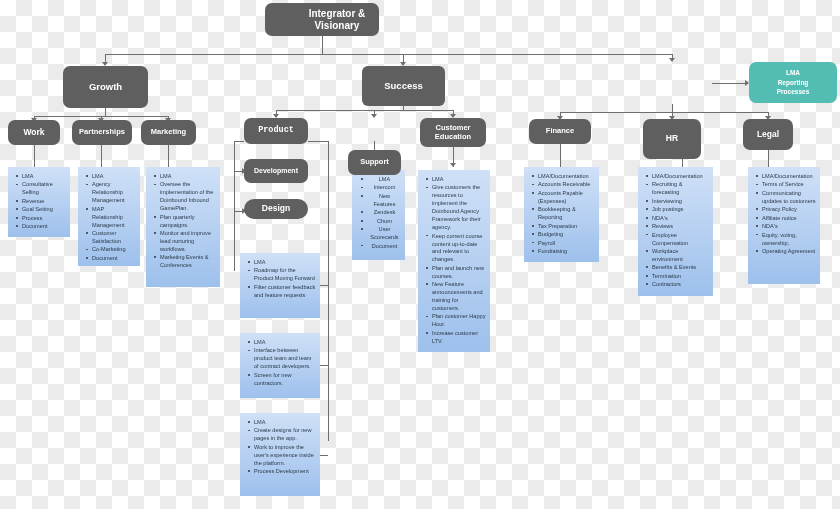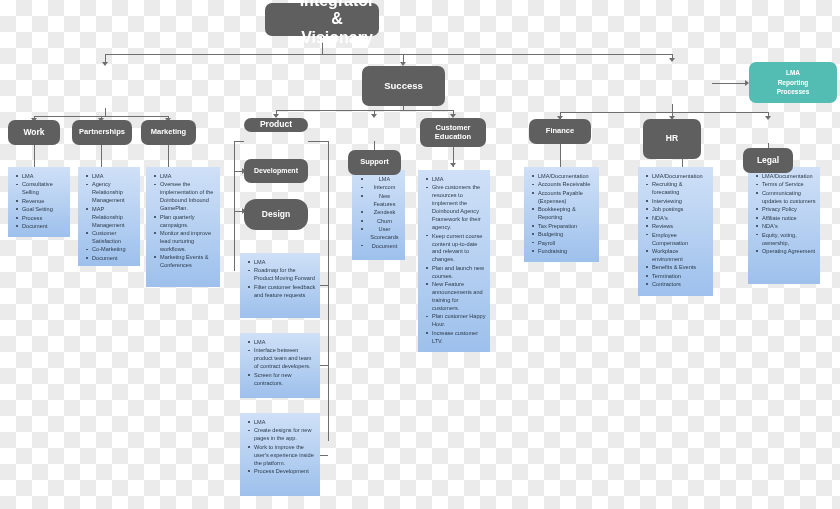--- a/index.html
+++ b/index.html
@@ -27,21 +27,21 @@
     border-radius:7px;
     color:#ffffff;
     font-weight:bold;
     display:flex;align-items:center;justify-content:center;
     text-align:center;
     line-height:1.15;
     box-sizing:border-box;
     z-index:4;
   }
   .node.teal{background:#54bdb3;}
-  .n-root{font-size:16px;padding-left:30px;}
+  .n-root{font-size:10px;padding-left:30px;}
   .n-l2{font-size:9.5px;}
   .n-l3{font-size:8.5px;}
   .n-teal{font-size:6.5px;font-weight:bold;line-height:1.45;}
   
   .panel{
     position:absolute;
     background:linear-gradient(180deg,#cfe0f7 0%,#b9d2f2 45%,#9dc0ec 100%);
     box-sizing:border-box;
     z-index:3;
     overflow:hidden;
@@ -164,65 +164,68 @@
   <div class="ln lnv" style="left:560px;top:143px;height:24px;"></div>
   <div class="ln lnv" style="left:672px;top:143px;height:12px;"></div>
   <div class="ln lnh" style="left:672px;top:155px;width:10px;"></div>
   <div class="ln lnv" style="left:682px;top:155px;height:12px;"></div>
   <div class="ln lnv" style="left:768px;top:143px;height:24px;"></div>
 
   <div class="node n-root" style="left:265px;top:3px;width:114px;height:33px;">
     <span>Integrator &amp; Visionary</span>
   </div>
 
-  <div class="node n-l2" style="left:362px;top:66px;width:83px;height:40px;">
+  <div class="node n-l2" style="left:63px;top:66px;width:85px;height:42px;">
+    <span>Growth</span>
+  </div>
+  <div class="node n-l2" style="left:362px;top:66px;width:83px;height:40px;border-radius:6px;">
     <span>Success</span>
   </div>
 
   <div class="node teal n-teal" style="left:749px;top:62px;width:88px;height:41px;flex-direction:column;">
     <span>LMA</span>
     <span>Reporting</span>
     <span>Processes</span>
   </div>
 
   <div class="node n-l3" style="left:8px;top:120px;width:52px;height:25px;">
     <span>Work</span>
   </div>
   <div class="node n-l3" style="left:72px;top:120px;width:60px;height:25px;font-size:7.5px;">
     <span>Partnerships</span>
   </div>
   <div class="node n-l3" style="left:141px;top:120px;width:55px;height:25px;font-size:7.5px;">
     <span>Marketing</span>
   </div>
 
-  <div class="node n-l3" style="left:244px;top:118px;width:64px;height:14px;">
+  <div class="node n-l3" style="left:244px;top:118px;width:64px;height:26px;font-family:Liberation Mono, monospace;">
     <span>Product</span>
   </div>
   <div class="node n-l3" style="left:244px;top:159px;width:64px;height:24px;font-size:7px;">
     <span>Development</span>
   </div>
-  <div class="node n-l3" style="left:244px;top:199px;width:64px;height:31px;border-radius:12px;">
+  <div class="node n-l3" style="left:244px;top:199px;width:64px;height:20px;border-radius:12px;">
     <span>Design</span>
   </div>
 
   <div class="node n-l3" style="left:348px;top:118px;width:53px;height:25px;font-size:7.5px;margin-top:32px;">
     <span>Support</span>
   </div>
   <div class="node n-l3" style="left:420px;top:118px;width:66px;height:29px;font-size:7.5px;flex-direction:column;">
     <span>Customer</span>
     <span>Education</span>
   </div>
 
   <div class="node n-l3" style="left:529px;top:119px;width:62px;height:25px;font-size:7.5px;">
     <span>Finance</span>
   </div>
   <div class="node n-l3" style="left:643px;top:119px;width:58px;height:40px;align-items:center;">
     <span>HR</span>
   </div>
-  <div class="node n-l3" style="left:743px;top:119px;width:50px;height:25px;margin-top:29px;">
+  <div class="node n-l3" style="left:743px;top:119px;width:50px;height:31px;">
     <span>Legal</span>
   </div>
 
   <div class="panel" style="left:8px;top:167px;width:62px;height:70px;">
     <ul>
         <li>LMA</li>
         <li>Consultative Selling</li>
         <li>Revenue</li>
         <li>Goal Setting</li>
         <li>Process</li>

